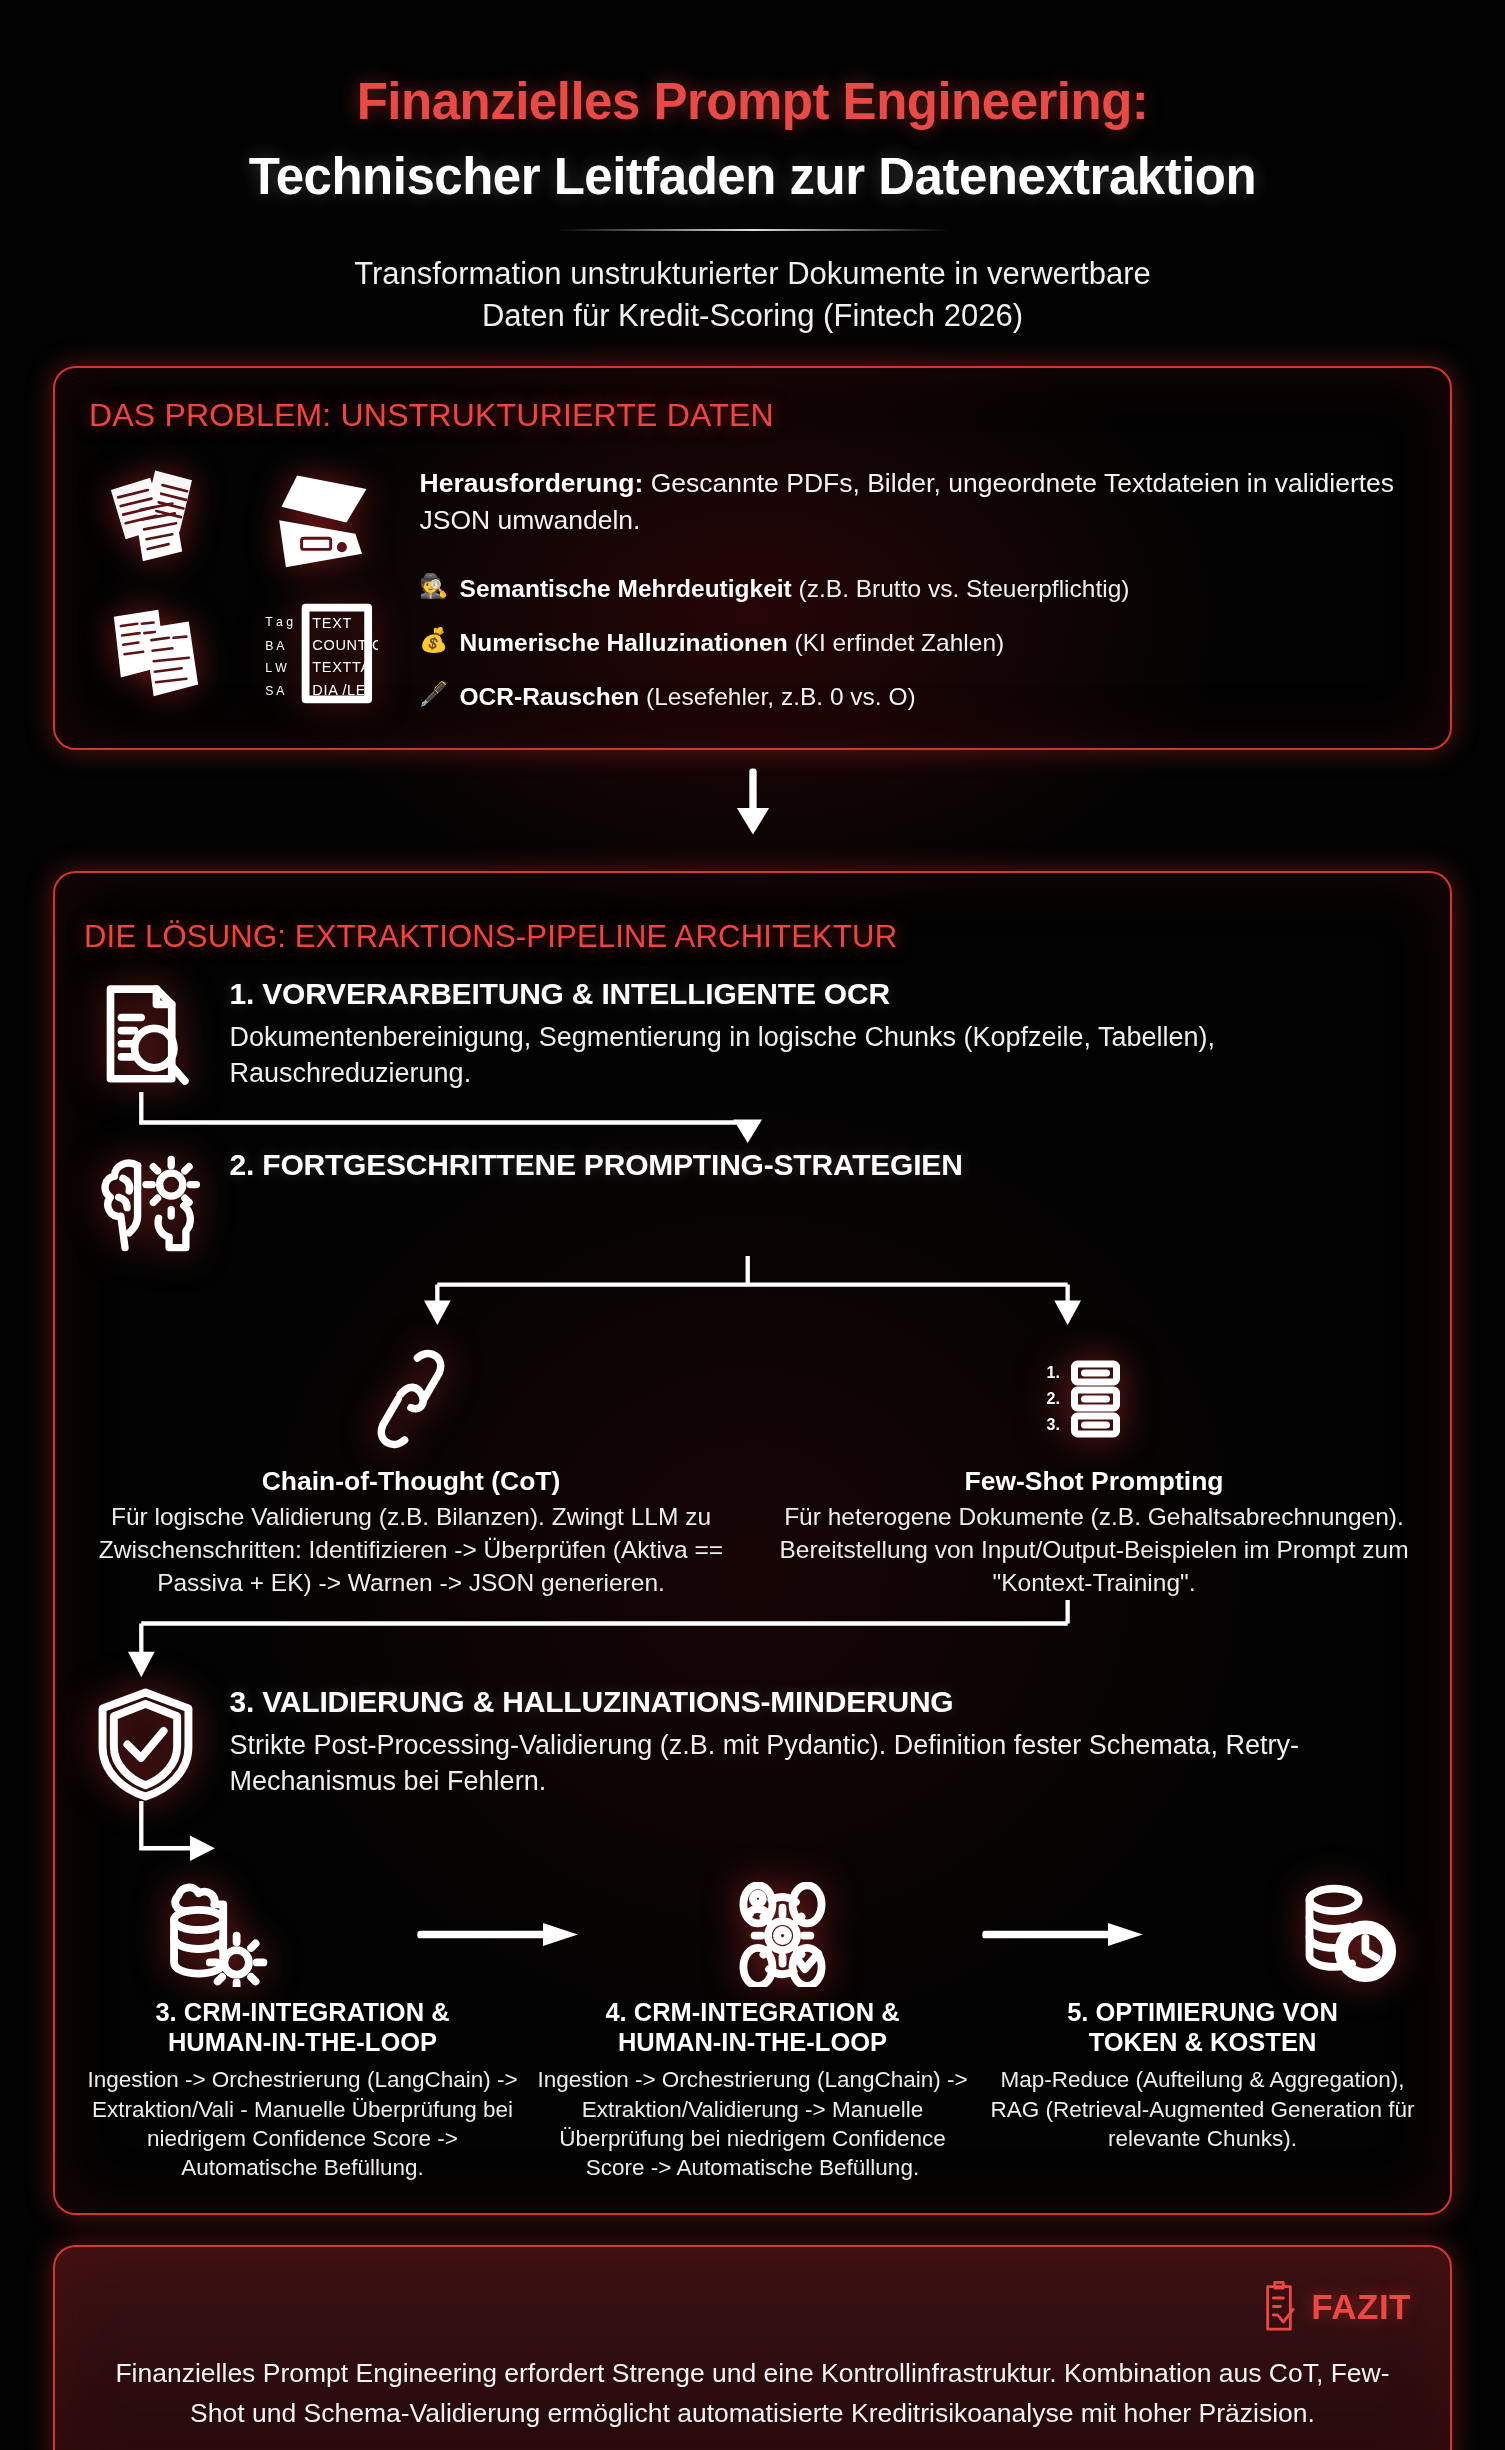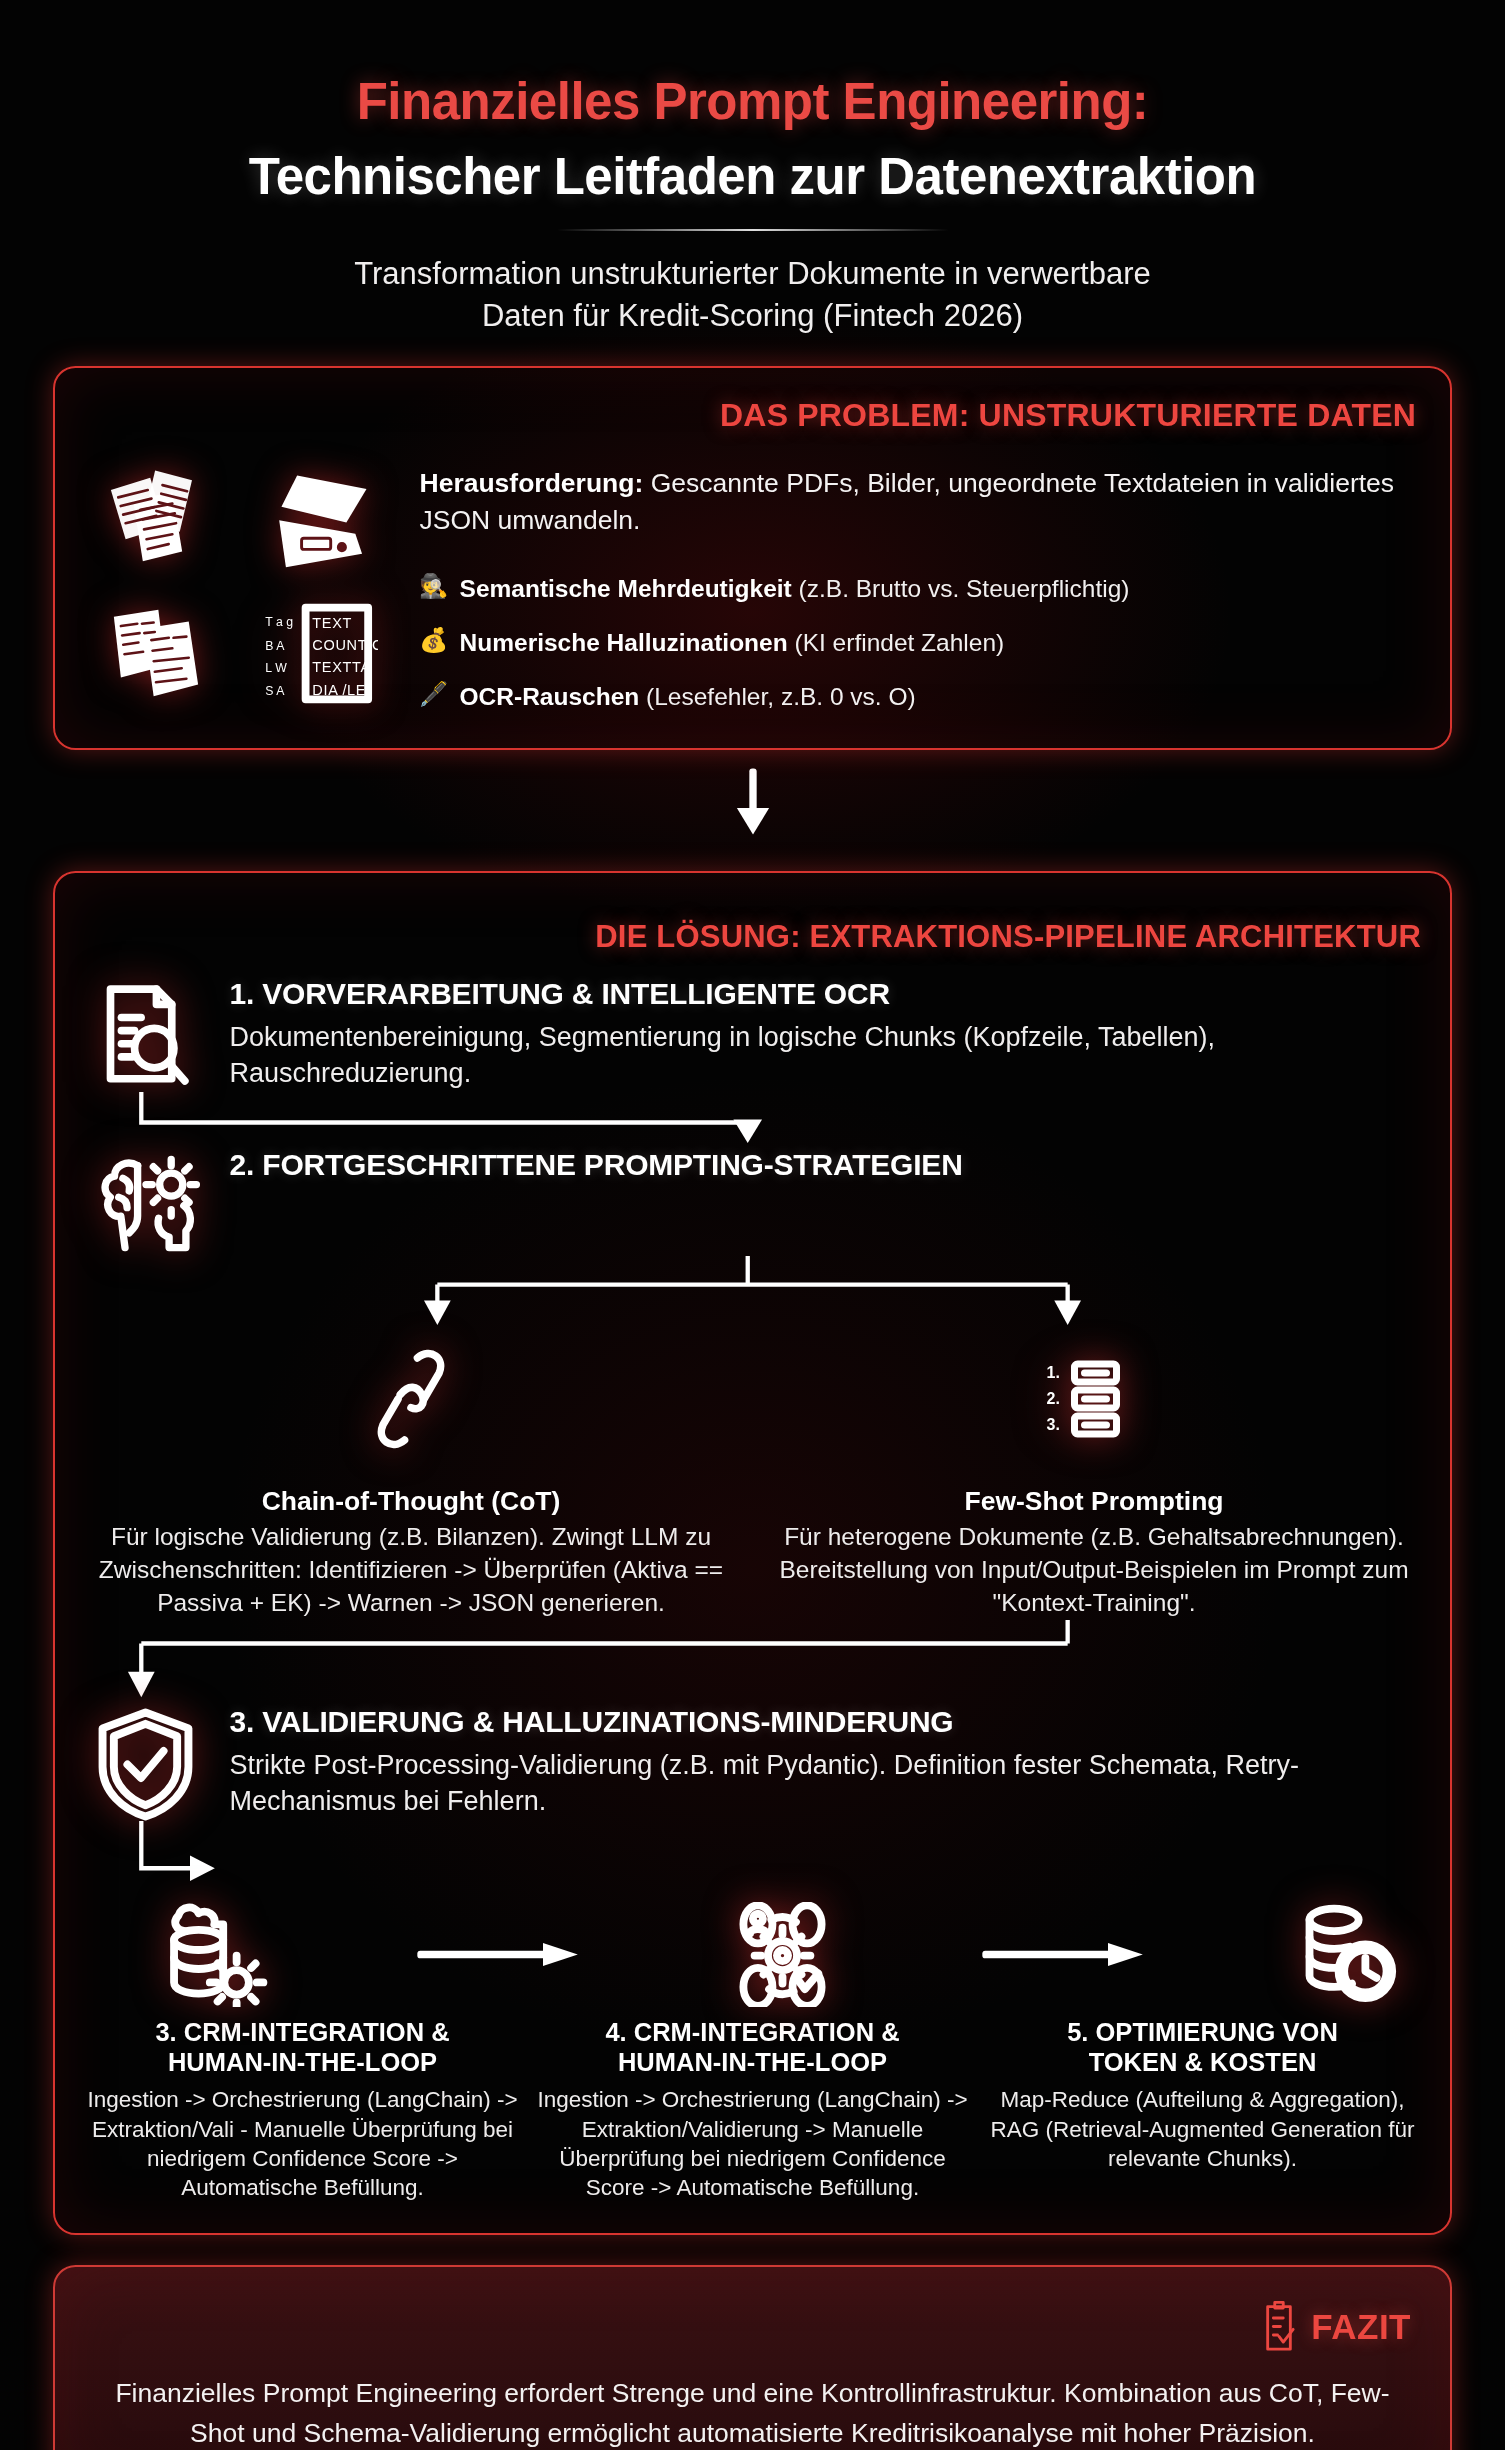--- a/index.html
+++ b/index.html
@@ -72,23 +72,23 @@
   .panel-problem { padding: 29px 34px 34px; }
   .panel-solution { padding: 26.5px 29px 31px; }
   .panel-fazit {
     padding: 34px 39px 42px;
     text-align: center;
     background: linear-gradient(180deg, #3b1113 0%, #2e0d0f 55%, #250a0c 100%);
     border-color: #cf3a35;
   }
 
   .panel-heading {
-    text-align: right;
+    text-align: left;
     font-size: 32px;
-    font-weight: 700;
+    font-weight: 400;
     color: #ed4640;
     letter-spacing: 0.2px;
     text-shadow: 0 0 16.7px rgba(237,70,64,0.50);
   }
   .panel-heading-sol { font-size: 31px; margin-bottom: 19.6px; margin-top: 20px; }
 
   
   .problem-body { display: flex; margin-top: 27.4px; gap: 26.5px; }
   .problem-icons {
     width: 304px;
@@ -164,21 +164,21 @@
     height: 113px;
     display: flex;
     align-items: center;
     justify-content: center;
     filter: drop-shadow(0 0 17.6px rgba(210,50,50,0.6));
   }
   .strategy-name {
     font-size: 26.5px;
     font-weight: 700;
     color: #ffffff;
-    margin-top: 30px;
+    margin-top: 10px;
     margin-bottom: 4.9px;
   }
   .strategy-desc { font-size: 24.5px; line-height: 1.34; color: #eeecec; }
 
   
   .pipeline-icons {
     display: flex;
     align-items: center;
     justify-content: center;
     gap: 4.9px;

